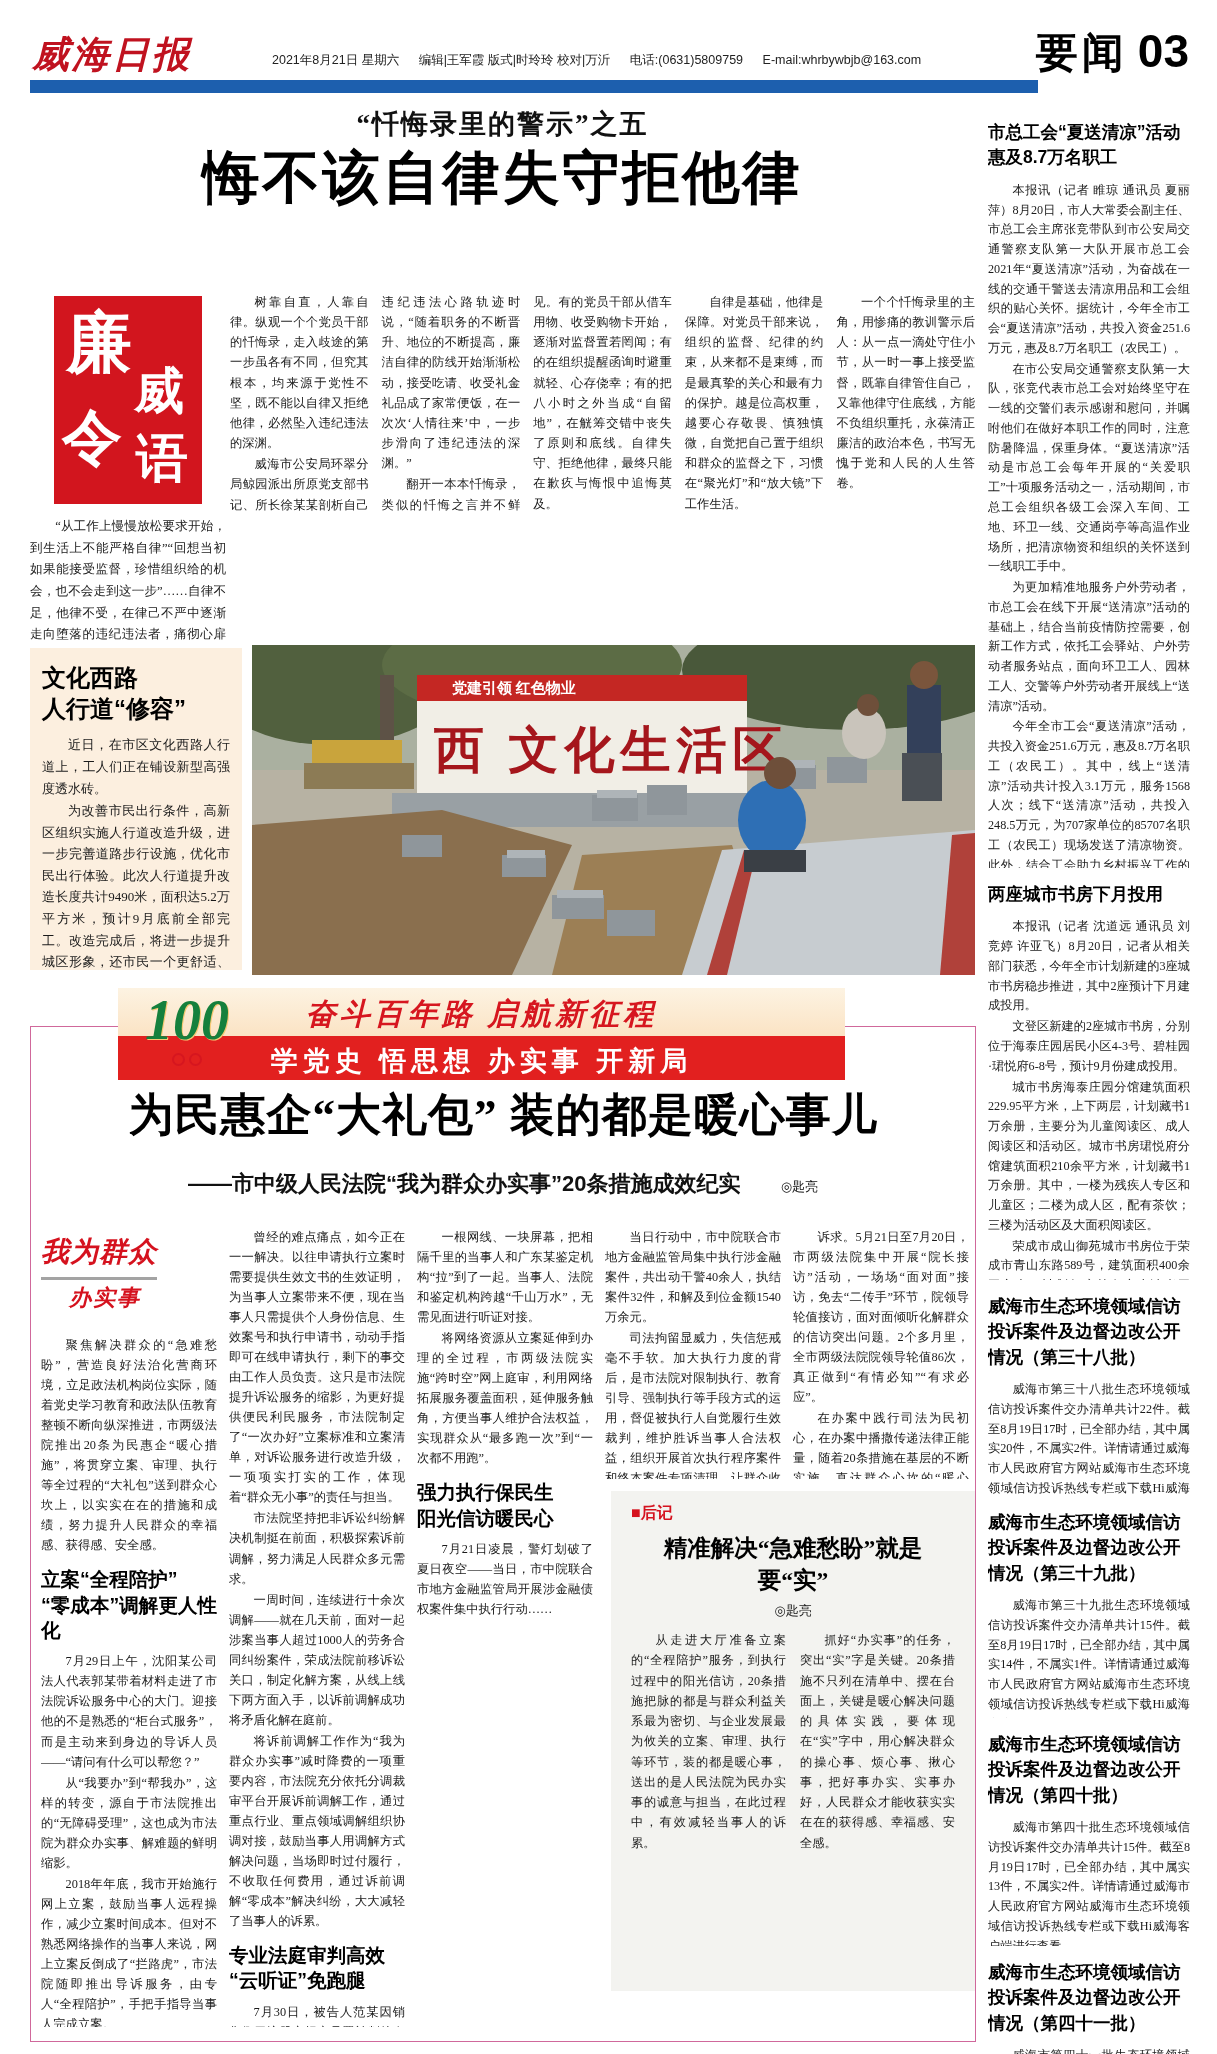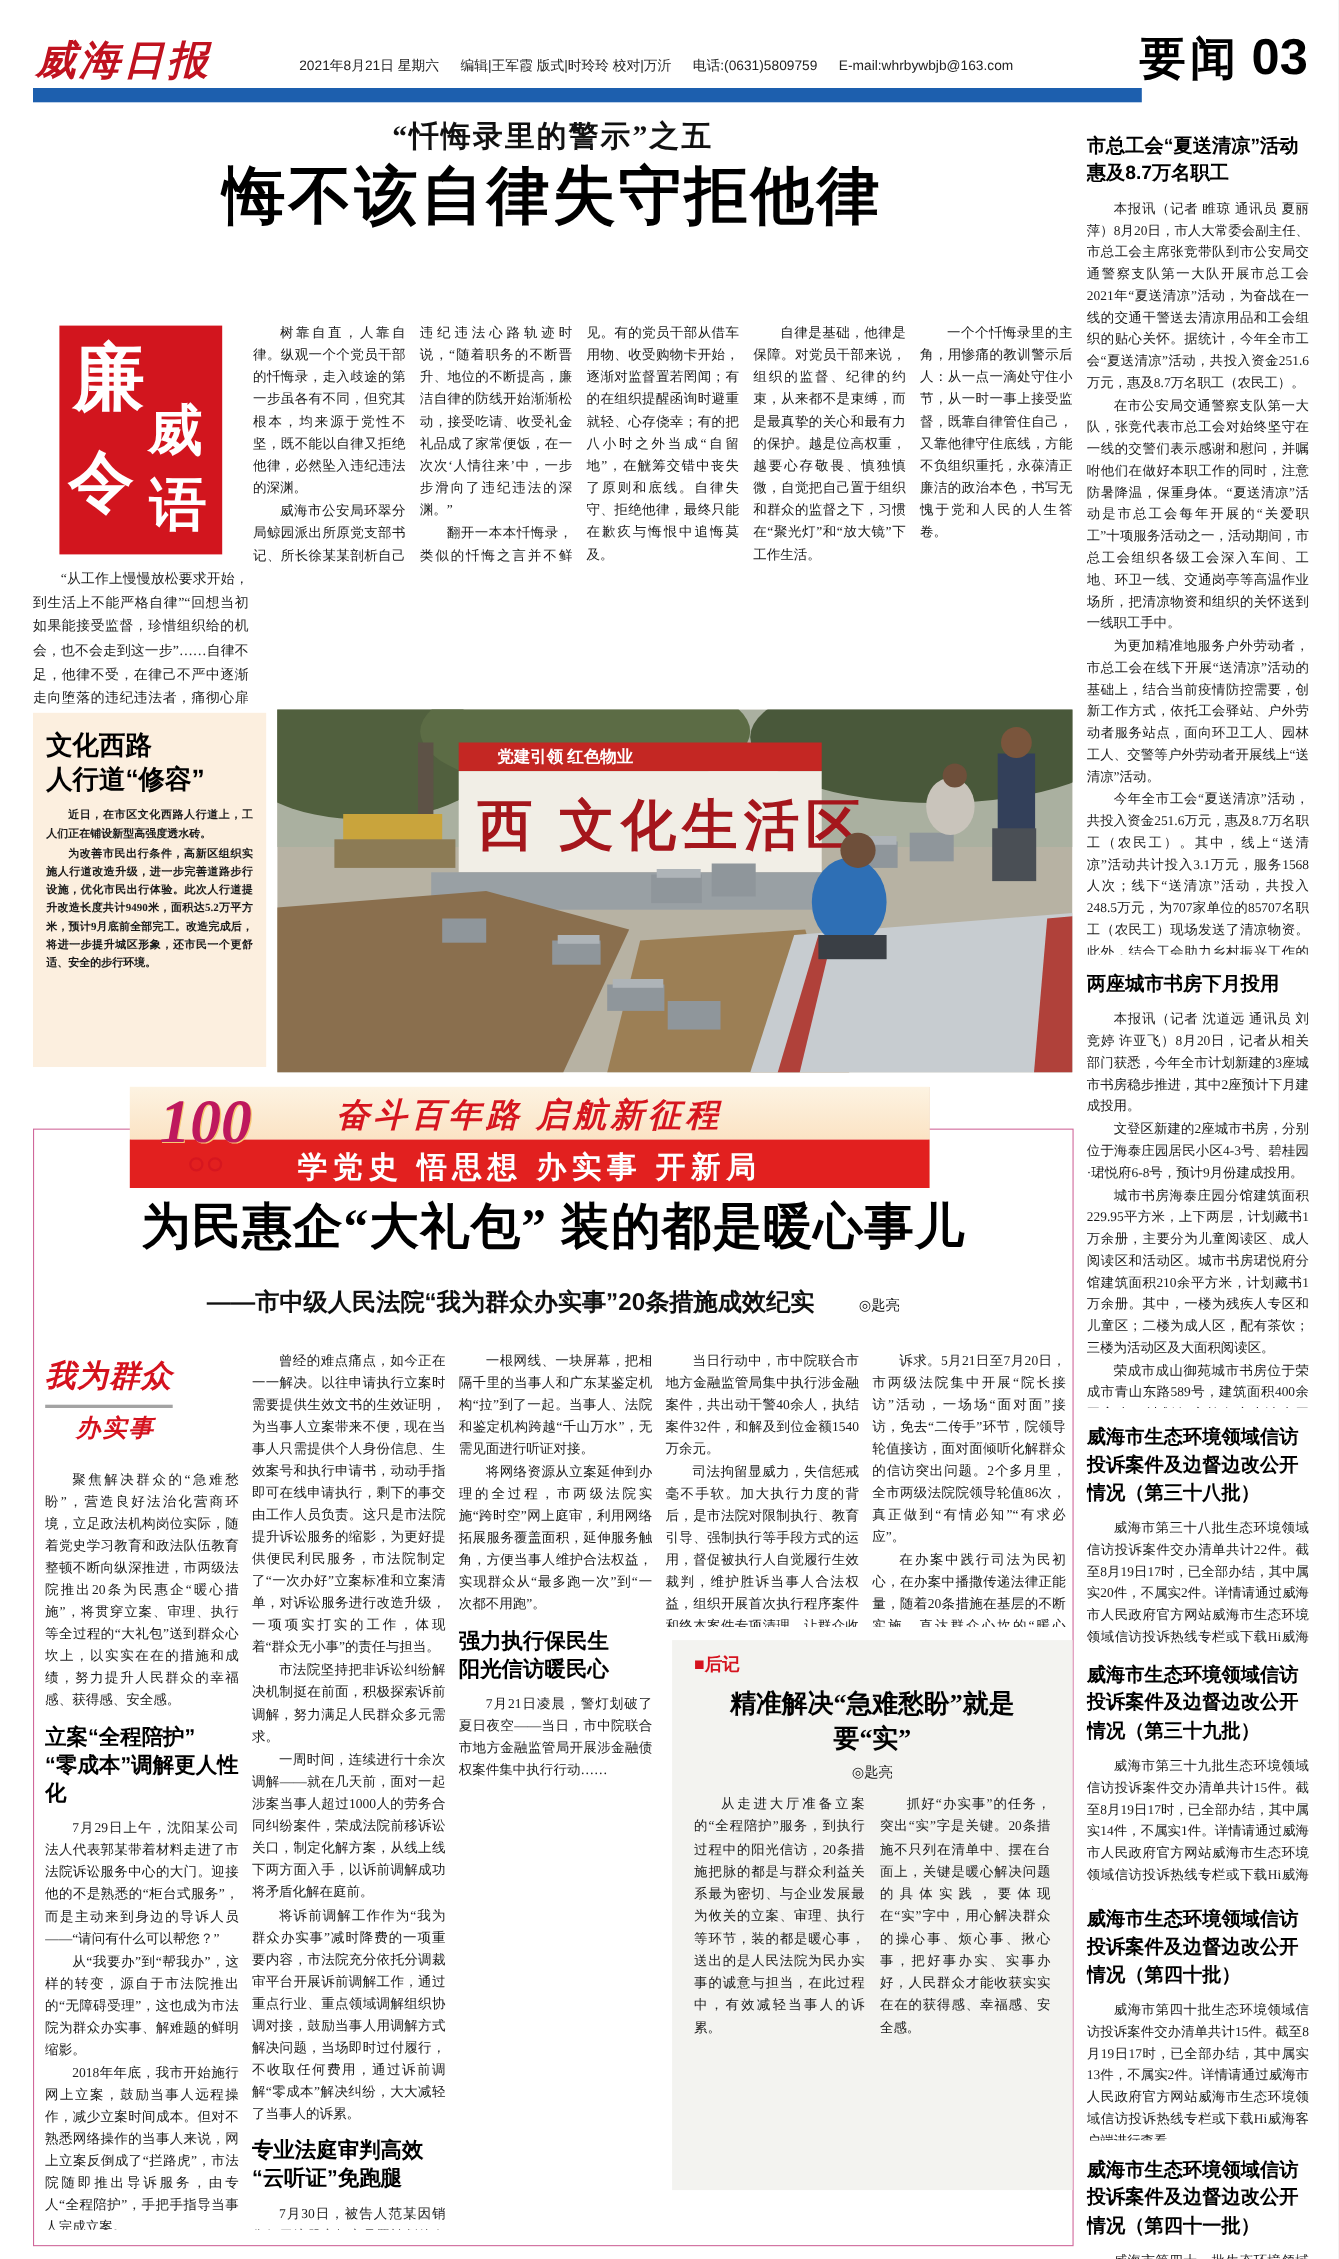--- a/index.html
+++ b/index.html
@@ -35,35 +35,35 @@
   .lb4{left:82px;top:128px;font-size:52px;}
   .lead-quote{font-size:12.6px;line-height:1.72;text-align:justify;color:#222;}
   .lead-body{position:absolute;left:230px;top:292px;width:745px;height:352px;column-count:5;column-gap:13px;
              font-size:12.3px;line-height:1.64;text-align:justify;overflow:hidden;}
 
   
   .photo-box{position:absolute;left:30px;top:648px;width:212px;height:322px;background:#fcefdf;
              padding:12px 12px 8px 12px;box-sizing:border-box;overflow:hidden;}
   .photo-box h2{margin:2px 0 10px 0;font-size:24px;line-height:1.3;color:#000;
                 font-family:"Liberation Sans","DejaVu Sans",sans-serif;}
-  .photo-box .paras{font-size:10px;line-height:1.66;text-align:justify;font-weight:bold;}
+  .photo-box .paras{font-size:13px;line-height:1.66;text-align:justify;}
   .street-photo{position:absolute;left:252px;top:645px;width:723px;height:330px;}
 
   
   .banner{position:absolute;left:118px;top:988px;width:727px;height:92px;z-index:3;
           box-shadow:0 0 0 1px #e9c9a9 inset;}
   .banner-top{position:absolute;left:0;top:0;right:0;height:48px;
               background:linear-gradient(#fdf3e2,#fbe3c4);text-align:center;}
   .banner-top div{display:inline-block;margin-top:6px;font-size:30px;font-weight:900;color:#d6161f;
                   letter-spacing:4px;font-style:italic;}
   .banner-bottom{position:absolute;left:0;bottom:0;right:0;height:44px;background:#e2201f;text-align:center;}
   .banner-bottom div{display:inline-block;margin-top:7px;font-size:27px;font-weight:bold;color:#fff;
                      letter-spacing:5px;font-family:"Liberation Sans","DejaVu Sans",sans-serif;}
   .emblem{position:absolute;left:10px;top:2px;width:118px;height:88px;z-index:4;text-align:center;}
-  .emblem .num{font-size:56px;font-weight:900;color:#be185d;font-style:italic;line-height:1.1;
+  .emblem .num{font-size:56px;font-weight:900;color:#15803d;font-style:italic;line-height:1.1;
                text-shadow:1px 1px 0 #f7c873;}
   .emblem .rings{height:10px;}
   .emblem .rings i{display:inline-block;width:9px;height:9px;border:2px solid #d6161f;border-radius:50%;margin:0 2px;}
 
   
   .feature-box{position:absolute;left:30px;top:1026px;width:946px;height:1016px;border:1px solid #d0689b;
                box-sizing:border-box;}
   .feature-headline{position:absolute;left:0;top:58px;width:100%;text-align:center;font-size:45px;
                font-weight:900;letter-spacing:1px;color:#000;}
   .feature-subhead{position:absolute;left:0;top:142px;width:100%;text-align:center;font-size:22px;

